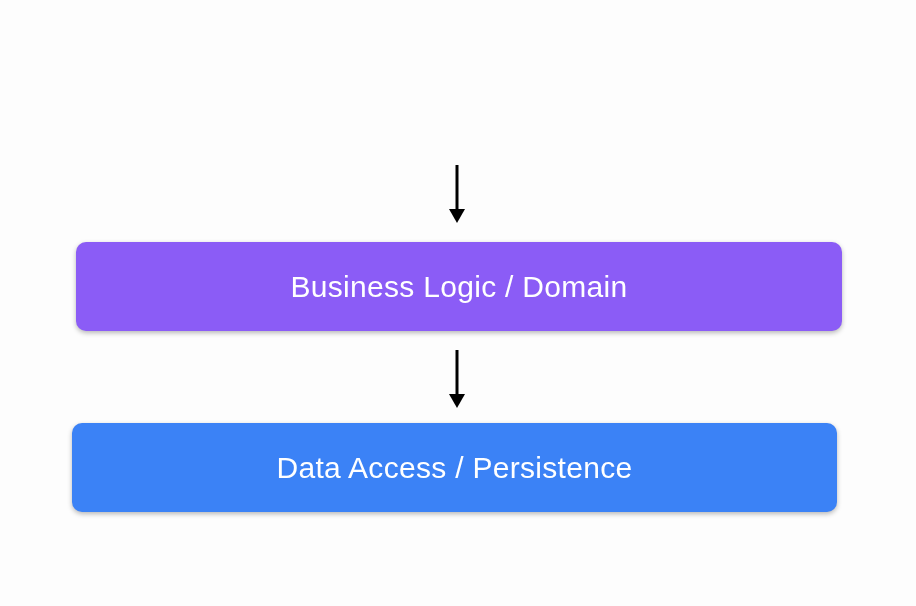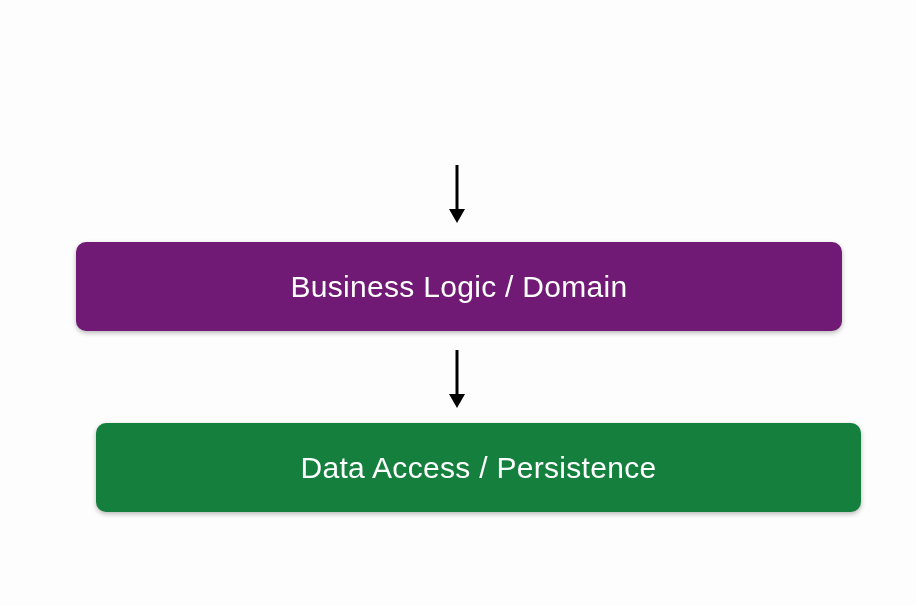--- a/index.html
+++ b/index.html
@@ -49,26 +49,26 @@
 <body style="background: rgb(253, 253, 253);">
 
 <div class="canvas">
 
 
   <svg class="arrow arrow-0" viewBox="0 0 20 58">
     <line x1="10" y1="0" x2="10" y2="45" stroke="#000000" stroke-width="3"></line>
     <polygon points="2,44 18,44 10,58" fill="#000000"></polygon>
   </svg>
 
-  <div class="layer-box box-1" style="background: #701a75;">
+  <div class="layer-box box-1" style="background: #8b5cf6;">
     <span class="layer-label">Business Logic / Domain</span>
   </div>
 
   <svg class="arrow arrow-1" viewBox="0 0 20 58">
     <line x1="10" y1="0" x2="10" y2="45" stroke="#000000" stroke-width="3"></line>
     <polygon points="2,44 18,44 10,58" fill="#000000"></polygon>
   </svg>
 
-  <div class="layer-box box-2" style="background: #15803d; margin-left: 24px;">
+  <div class="layer-box box-2" style="background: #3b82f6;">
     <span class="layer-label">Data Access / Persistence</span>
   </div>
 
 </div>
 
 </body></html>

